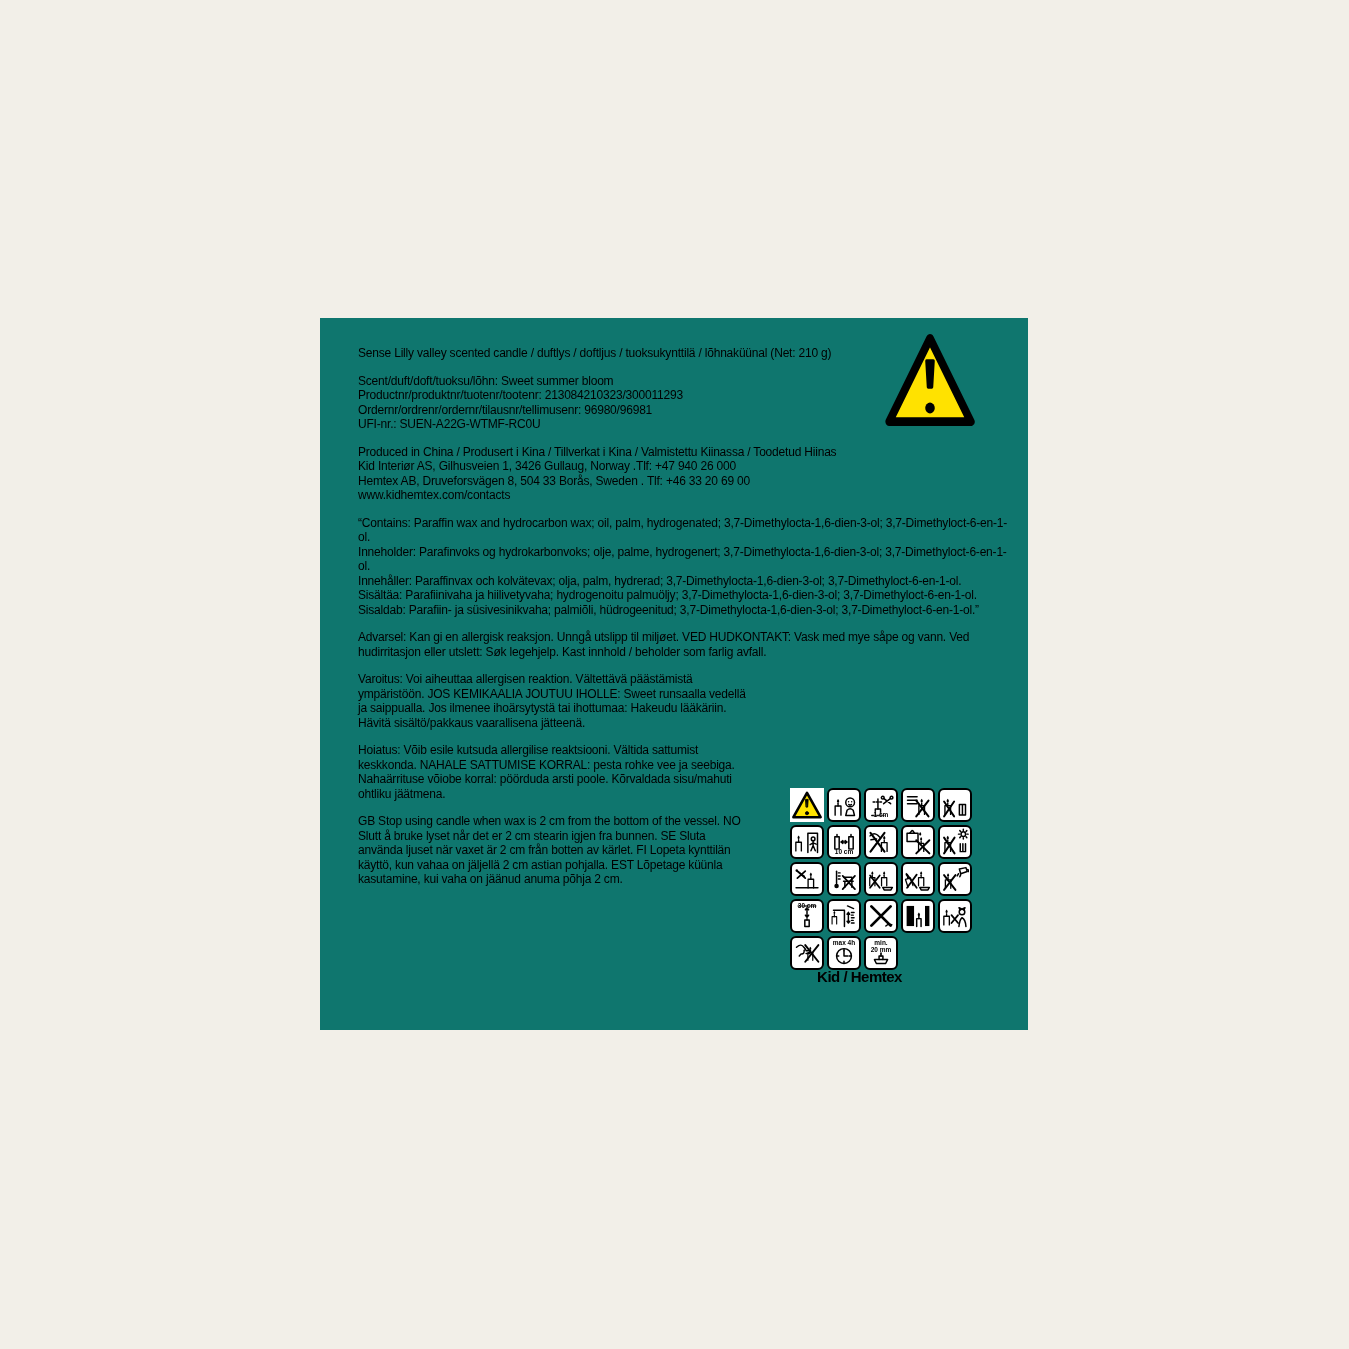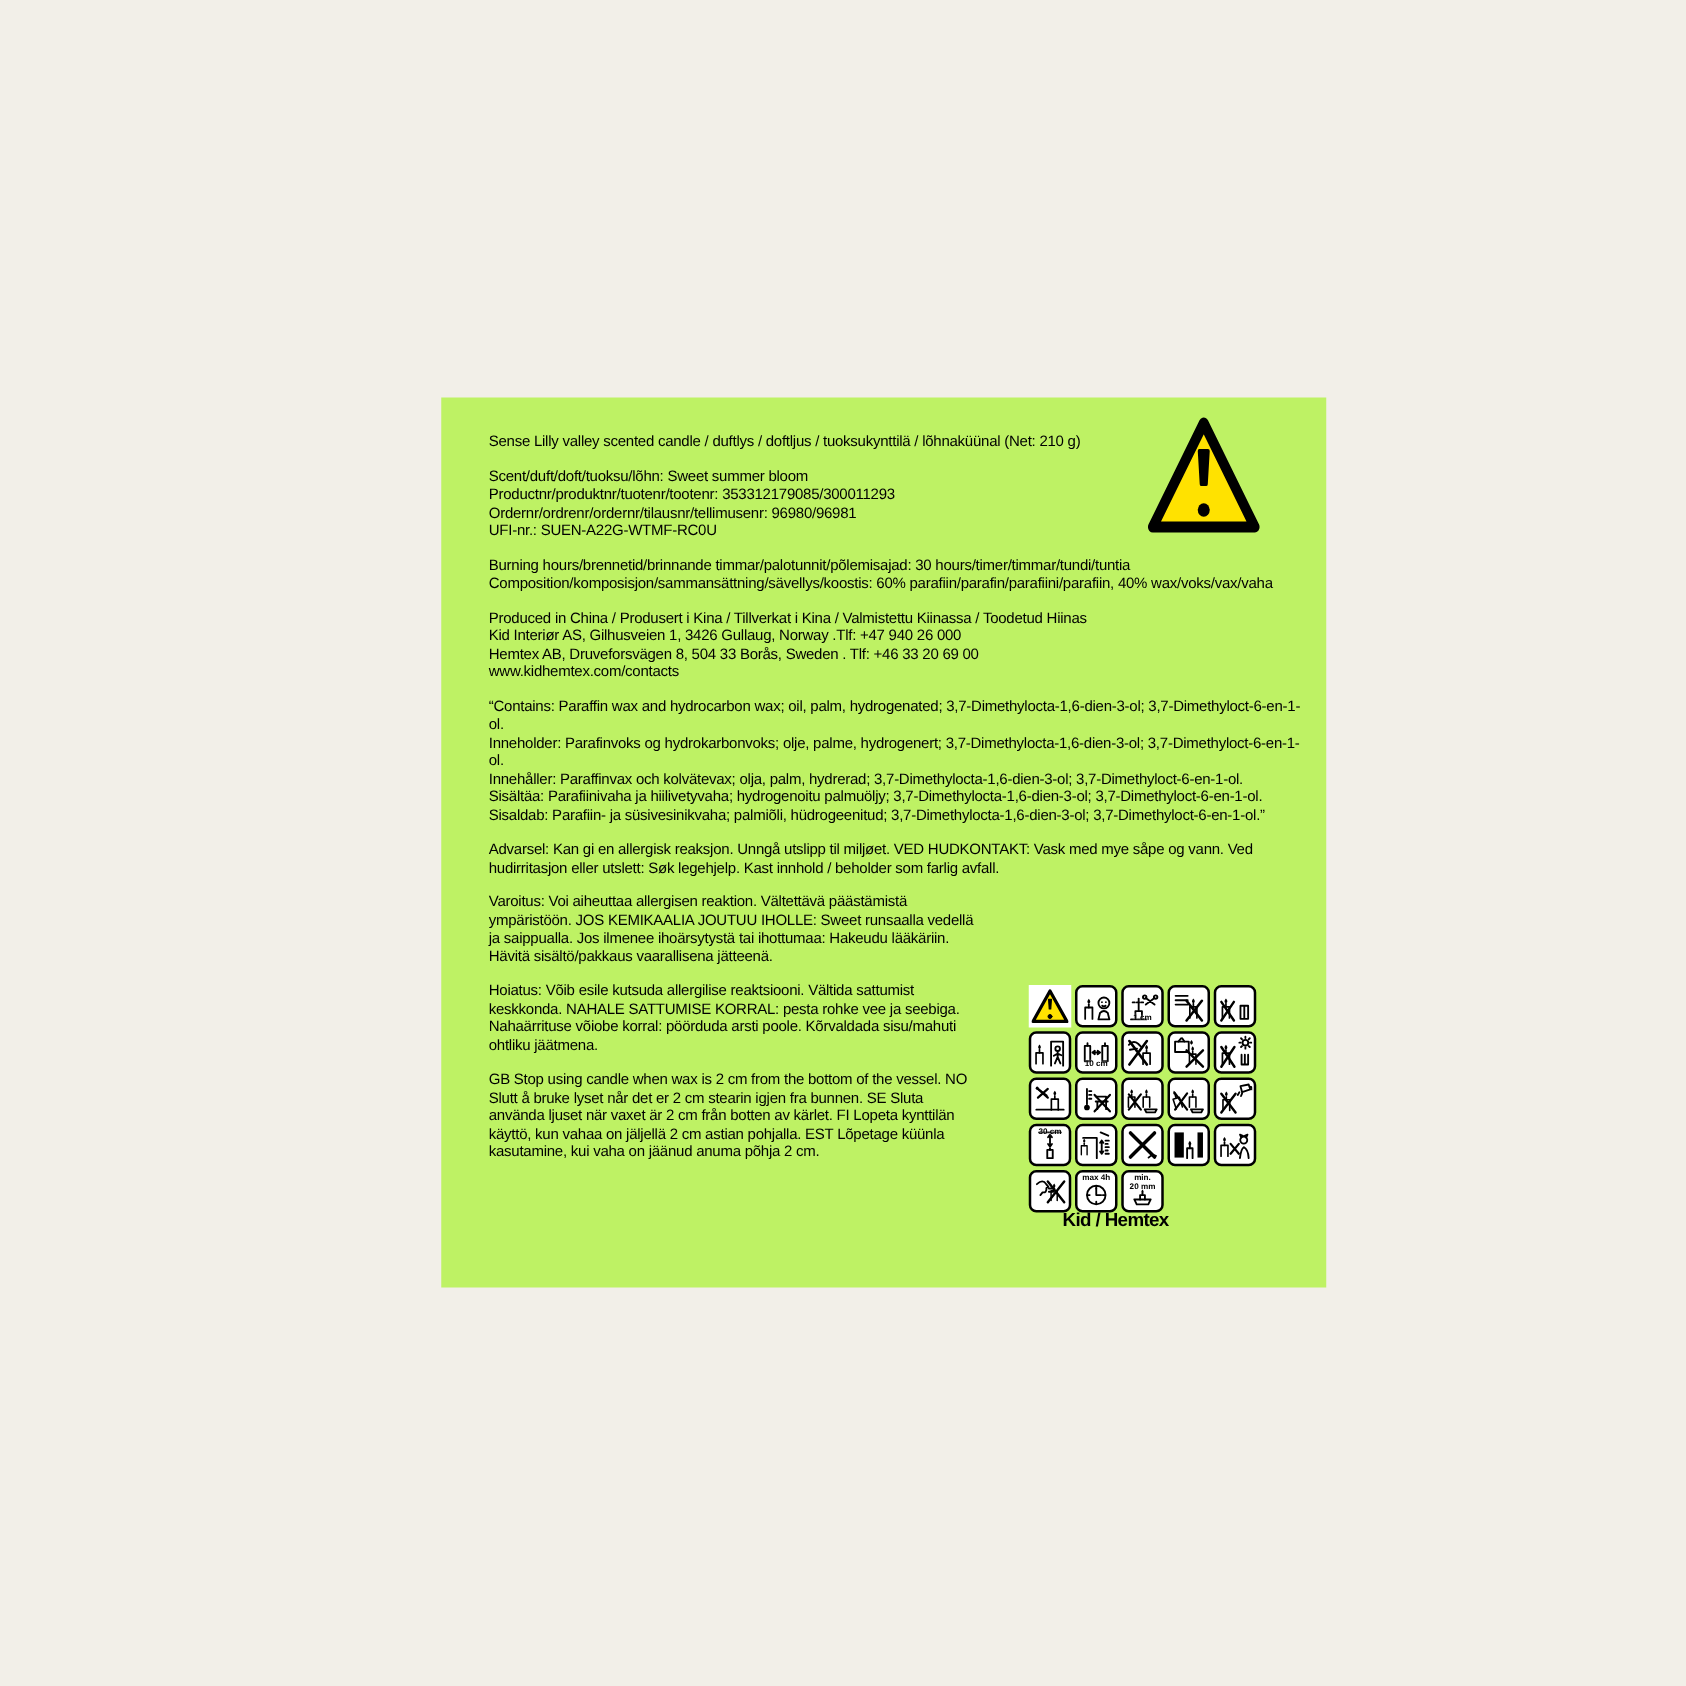--- a/index.html
+++ b/index.html
@@ -5,23 +5,22 @@
   html,body{margin:0;padding:0;}
   body{
     width:1349px;height:1349px;
     background:#F2EFE8;
     font-family:"Liberation Sans","DejaVu Sans",sans-serif;
     color:#000;
   }
   .page{position:relative;width:1349px;height:1349px;background:#F2EFE8;overflow:hidden;}
   .label{
     position:absolute;left:320px;top:318px;width:708px;height:712px;
-    background:#bef264;box-sizing:border-box;
+    background:#0f766e;box-sizing:border-box;
     padding:28px 19px 0 38px;
-    margin-left:33px;
   }
   .label p{
     margin:0 0 13px 0;
     font-size:12px;line-height:14.5px;letter-spacing:-0.2px;
     white-space:pre-line;
   }
   .big-triangle{position:absolute;left:565px;top:14px;width:90px;height:96px;}
   .narrow{width:392px;letter-spacing:-0.3px;}
   .picto-grid{
     position:absolute;left:470px;top:470px;width:183px;
@@ -261,25 +260,23 @@
 
 <div class="page">
   <div class="label">
 
     <svg class="big-triangle" viewBox="0 0 64 60" preserveAspectRatio="none">
         <use href="#warning-triangle-icon"></use>
       </svg>
 
     <p>Sense Lilly valley scented candle / duftlys / doftljus / tuoksukynttilä / lõhnaküünal (Net: 210 g)</p>
     <p>Scent/duft/doft/tuoksu/lõhn: Sweet summer bloom
-Productnr/produktnr/tuotenr/tootenr: 353312179085/300011293
+Productnr/produktnr/tuotenr/tootenr: 213084210323/300011293
 Ordernr/ordrenr/ordernr/tilausnr/tellimusenr: 96980/96981
 UFI-nr.: SUEN-A22G-WTMF-RC0U</p>
-    <p>Burning hours/brennetid/brinnande timmar/palotunnit/põlemisajad: 30 hours/timer/timmar/tundi/tuntia
-Composition/komposisjon/sammansättning/sävellys/koostis: 60% parafiin/parafin/parafiini/parafiin, 40% wax/voks/vax/vaha</p>
     <p>Produced in China / Produsert i Kina / Tillverkat i Kina / Valmistettu Kiinassa / Toodetud Hiinas
 Kid Interiør AS, Gilhusveien 1, 3426 Gullaug, Norway .Tlf: +47 940 26 000
 Hemtex AB, Druveforsvägen 8, 504 33 Borås, Sweden . Tlf: +46 33 20 69 00
 www.kidhemtex.com/contacts</p>
     <p>“Contains: Paraffin wax and hydrocarbon wax; oil, palm, hydrogenated; 3,7-Dimethylocta-1,6-dien-3-ol; 3,7-Dimethyloct-6-en-1-ol.
 Inneholder: Parafinvoks og hydrokarbonvoks; olje, palme, hydrogenert; 3,7-Dimethylocta-1,6-dien-3-ol; 3,7-Dimethyloct-6-en-1-ol.
 Innehåller: Paraffinvax och kolvätevax; olja, palm, hydrerad; 3,7-Dimethylocta-1,6-dien-3-ol; 3,7-Dimethyloct-6-en-1-ol.
 Sisältäa: Parafiinivaha ja hiilivetyvaha; hydrogenoitu palmuöljy; 3,7-Dimethylocta-1,6-dien-3-ol; 3,7-Dimethyloct-6-en-1-ol.
 Sisaldab: Parafiin- ja süsivesinikvaha; palmiõli, hüdrogeenitud; 3,7-Dimethylocta-1,6-dien-3-ol; 3,7-Dimethyloct-6-en-1-ol.”</p>
     <p>Advarsel: Kan gi en allergisk reaksjon. Unngå utslipp til miljøet. VED HUDKONTAKT: Vask med mye såpe og vann. Ved hudirritasjon eller utslett: Søk legehjelp. Kast innhold / beholder som farlig avfall.</p>

